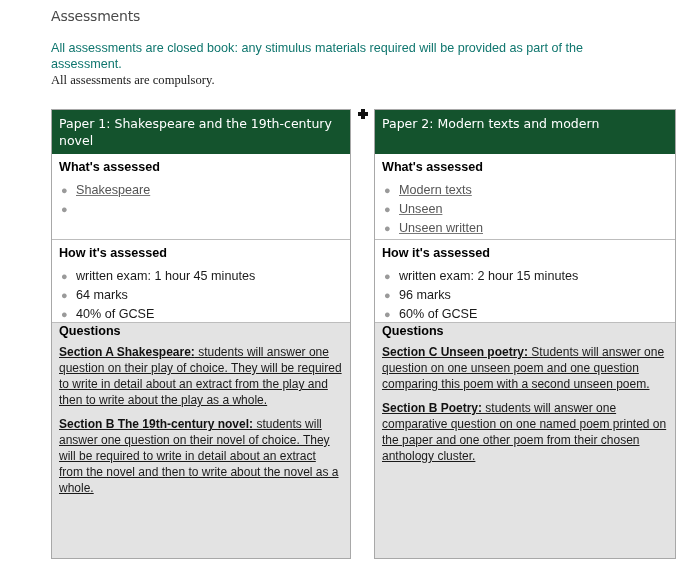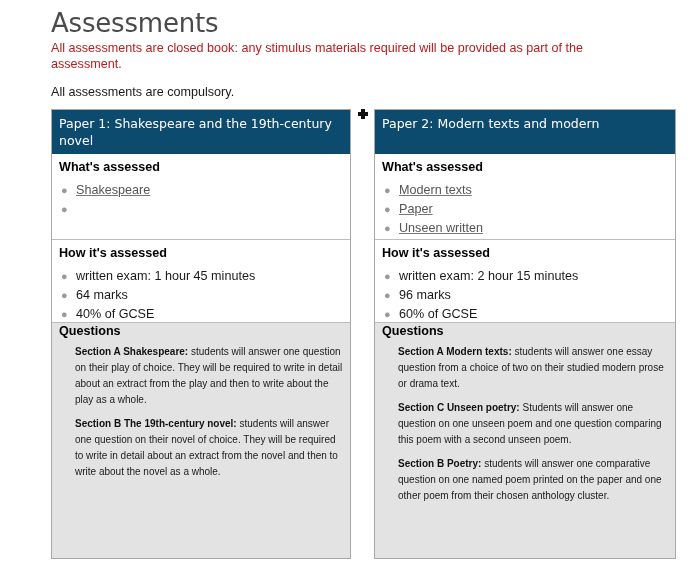--- a/index.html
+++ b/index.html
@@ -1,42 +1,42 @@
 <!DOCTYPE html>
 <html><head>
   <meta charset="utf-8">
   <style>
     html, body { margin: 0; padding: 0; background: #ffffff; }
     body { width: 695px; height: 586px; position: relative; overflow: hidden;
            font-family: "Liberation Sans", sans-serif; color: #1a1a1a; }
     .title { position: absolute; left: 51px; top: 8px; margin: 0;
              font-family: "DejaVu Sans", sans-serif; font-weight: normal;
-             font-size: 26px; color: #4a4a4a; letter-spacing: -0.2px; }
+             font-size: 14px; color: #4a4a4a; letter-spacing: -0.2px; }
     .intro { position: absolute; left: 51px; top: 40px; width: 590px; margin: 0;
-             font-size: 12.6px; line-height: 16px; color: #b91c1c; }
-    .intro2 { position: absolute; left: 51px; top: 84px; margin: 0;
-              font-size: 12.6px; line-height: 16px; color: #1a1a1a; }
+             font-size: 12.6px; line-height: 16px; color: #0f766e; }
+    .intro2 { position: absolute; left: 51px; top: 72px; margin: 0;
+              font-size: 12.6px; line-height: 16px; color: #1a1a1a; font-family: Liberation Serif, serif; }
     .paper { position: absolute; top: 109px; width: 300px; height: 450px;
              border: 1px solid #a8a8a8; background: #e3e3e3; box-sizing: border-box; }
     .paper.p1 { left: 51px; }
     .paper.p2 { left: 374px; width: 302px; }
-    .paper-head { background: #0c4a6e; color: #ffffff; height: 44px;
+    .paper-head { background: #14532d; color: #ffffff; height: 44px;
                   padding: 5px 7px 0 7px; box-sizing: border-box;
                   font-family: "DejaVu Sans", sans-serif; font-size: 12.5px; line-height: 17px; }
     .sec { background: #ffffff; border-bottom: 1px solid #bdbdbd; padding: 5px 7px 0 7px; box-sizing: border-box; }
     .sec.what { height: 86px; }
     .sec.how { height: 83px; }
     .sec-title { font-weight: bold; font-size: 12.6px; line-height: 16px; margin: 0 0 6px 0; color: #000000; }
     ul { list-style: none; margin: 0; padding: 0; }
     li { position: relative; padding-left: 17px; font-size: 12.6px; line-height: 19px; color: #1a1a1a; }
     li .dot { position: absolute; left: 2px; top: 0; color: #9a9a9a; font-size: 11px; }
     a.lnk { color: #555555; text-decoration: underline; text-decoration-color: #777; }
     .q { padding: 0 7px 0 7px; }
     .q .sec-title { margin-bottom: 5px; }
-    .q p { margin: 0 0 8px 16px; font-size: 10px; line-height: 16px; color: #1a1a1a; }
+    .q p { margin: 0 0 8px 0; font-size: 12px; line-height: 16px; color: #1a1a1a; text-decoration: underline; }
     .q p b { color: #111; }
     .plus { position: absolute; left: 357px; top: 108px; width: 12px; height: 12px; }
     .plus::before, .plus::after { content: ""; position: absolute; background: #111; }
     .plus::before { left: 4px; top: 1px; width: 4px; height: 10px; }
     .plus::after { left: 1px; top: 4px; width: 10px; height: 4px; }
   </style>
 </head>
 <body>
 
 <h1 class="title">Assessments</h1>
@@ -68,31 +68,30 @@
 </div>
 
 <div class="plus"></div>
 
 <div class="paper p2">
   <div class="paper-head">Paper 2: Modern texts and modern</div>
   <div class="sec what">
     <div class="sec-title">What's assessed</div>
     <ul>
       <li><span class="dot">●</span><a class="lnk" href="#">Modern texts</a></li>
-      <li><span class="dot">●</span><a class="lnk" href="#">Paper</a></li>
+      <li><span class="dot">●</span><a class="lnk" href="#">Unseen</a></li>
       <li><span class="dot">●</span><a class="lnk" href="#">Unseen written</a></li>
     </ul>
   </div>
   <div class="sec how">
     <div class="sec-title">How it's assessed</div>
     <ul>
       <li><span class="dot">●</span><span>written exam: 2 hour 15 minutes</span></li>
       <li><span class="dot">●</span><span>96 marks</span></li>
       <li><span class="dot">●</span><span>60% of GCSE</span></li>
     </ul>
   </div>
   <div class="q">
     <div class="sec-title">Questions</div>
-    <p><b>Section A Modern texts:</b><span> students will answer one essay question from a choice of two on their studied modern prose or drama text.</span></p>
     <p><b>Section C Unseen poetry:</b><span> Students will answer one question on one unseen poem and one question comparing this poem with a second unseen poem.</span></p>
     <p><b>Section B Poetry:</b><span> students will answer one comparative question on one named poem printed on the paper and one other poem from their chosen anthology cluster.</span></p>
   </div>
 </div>
 
 </body></html>

